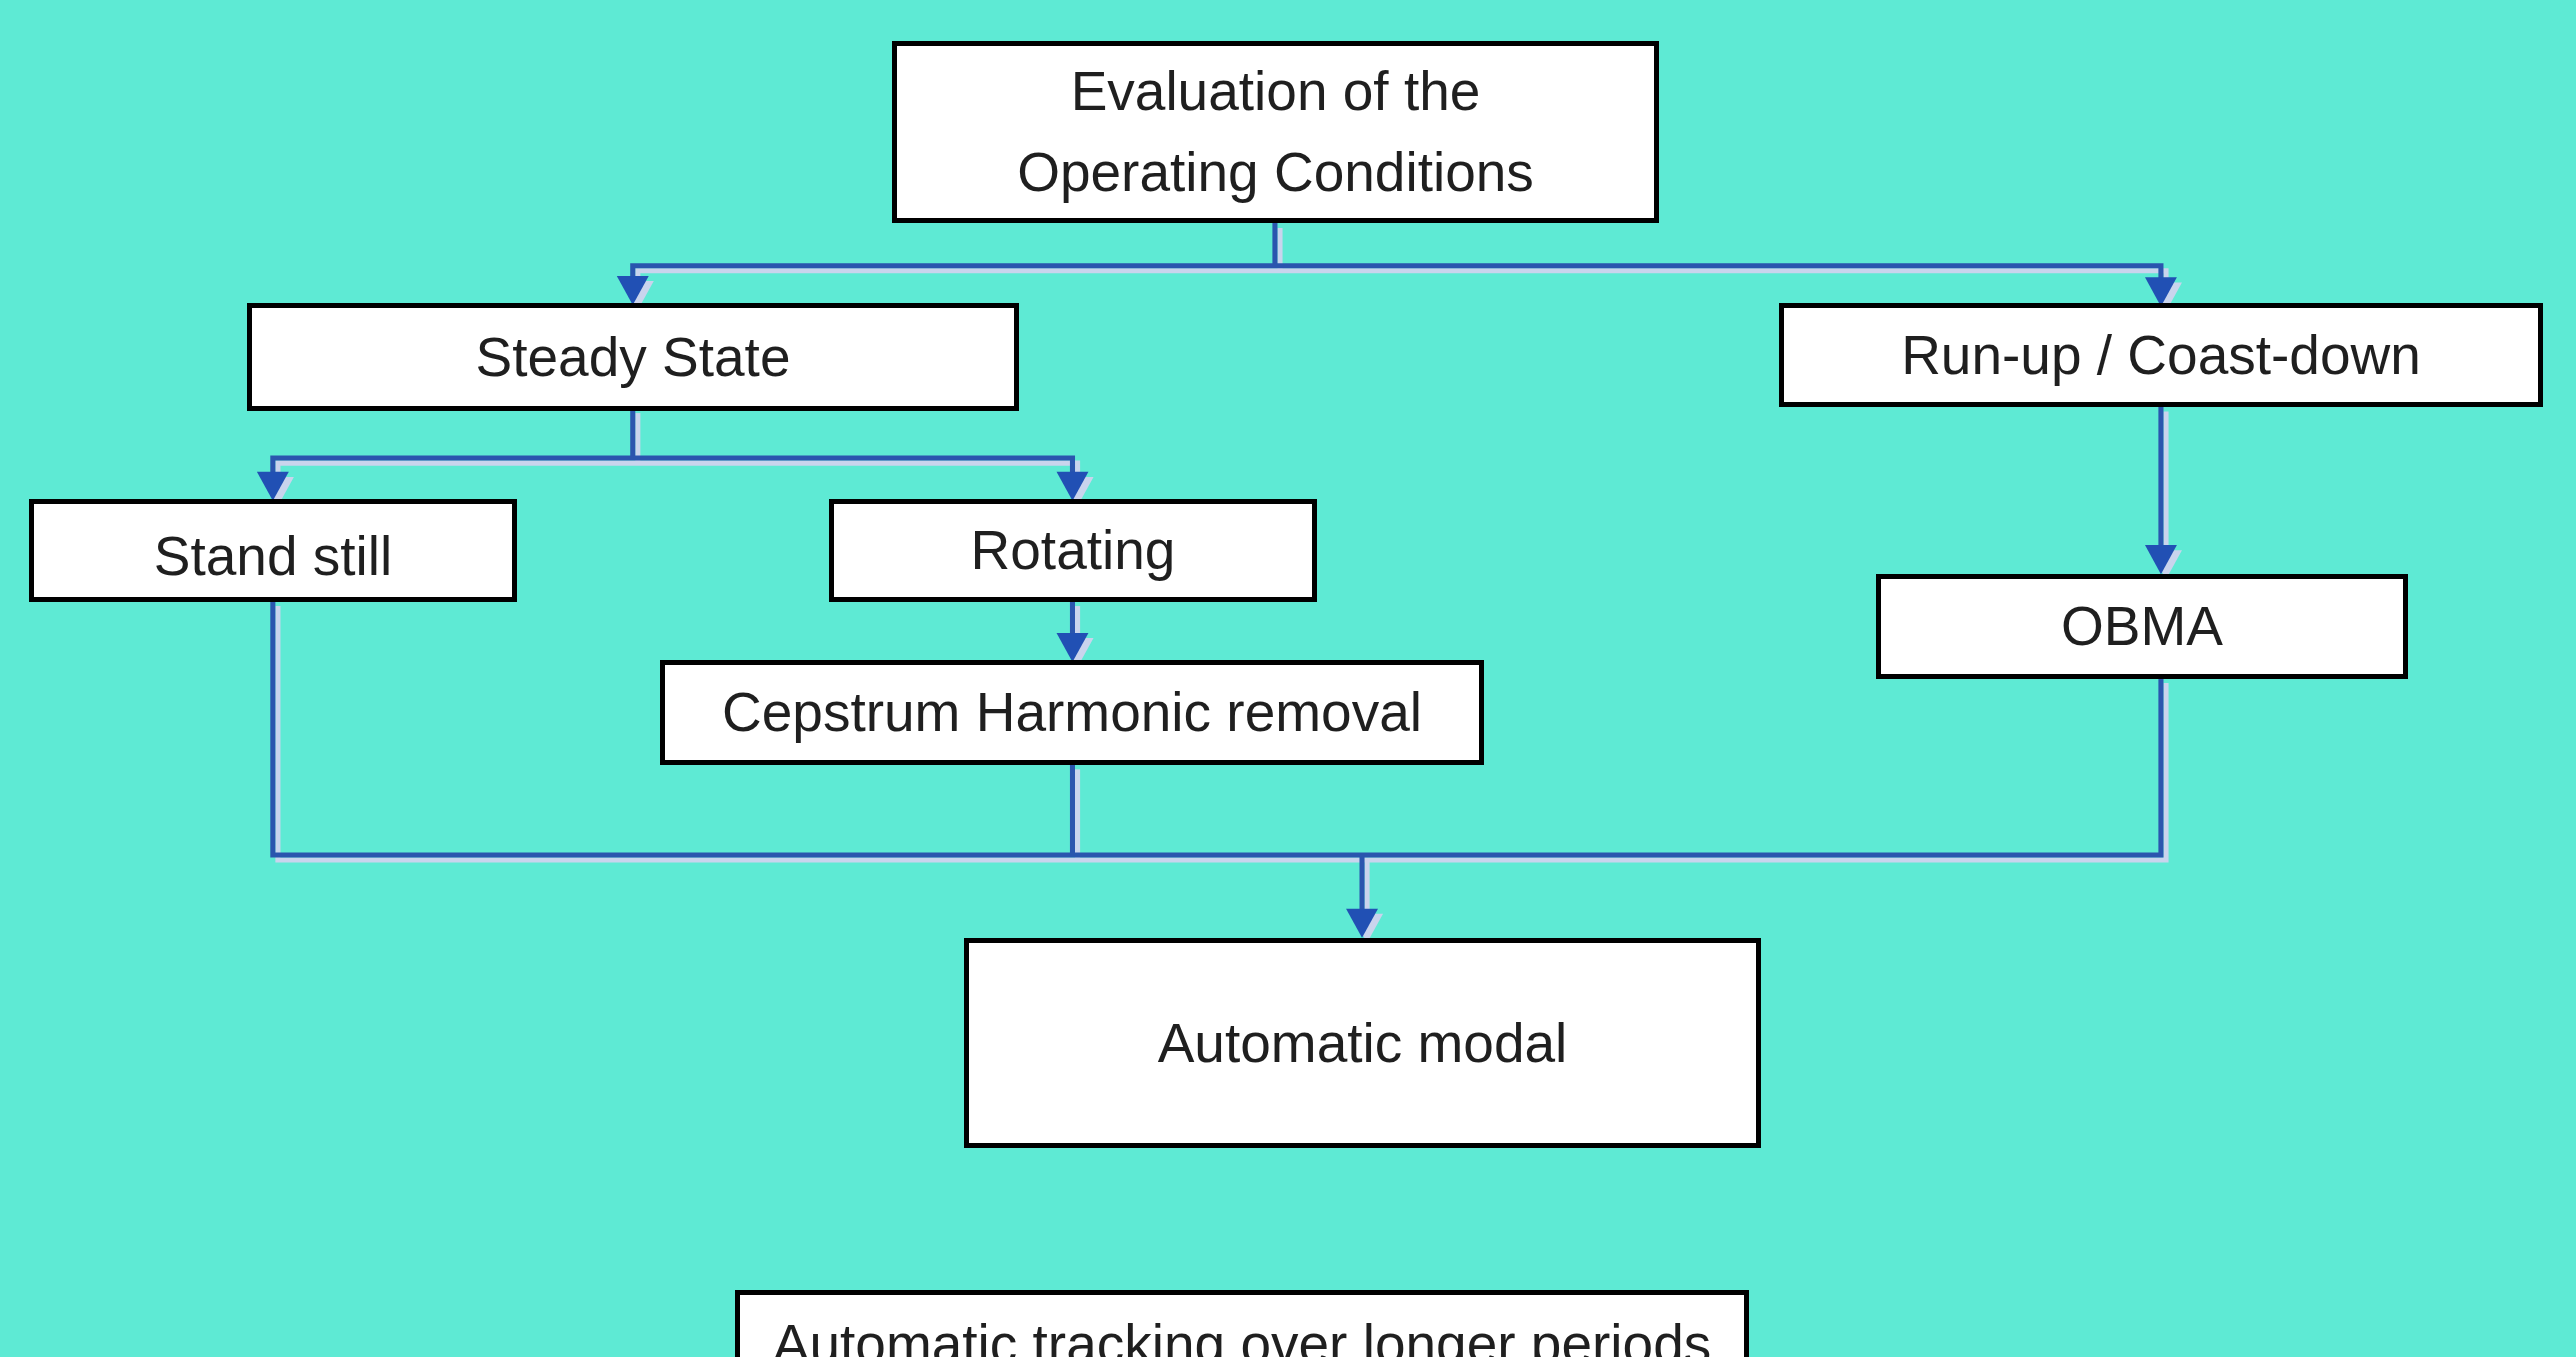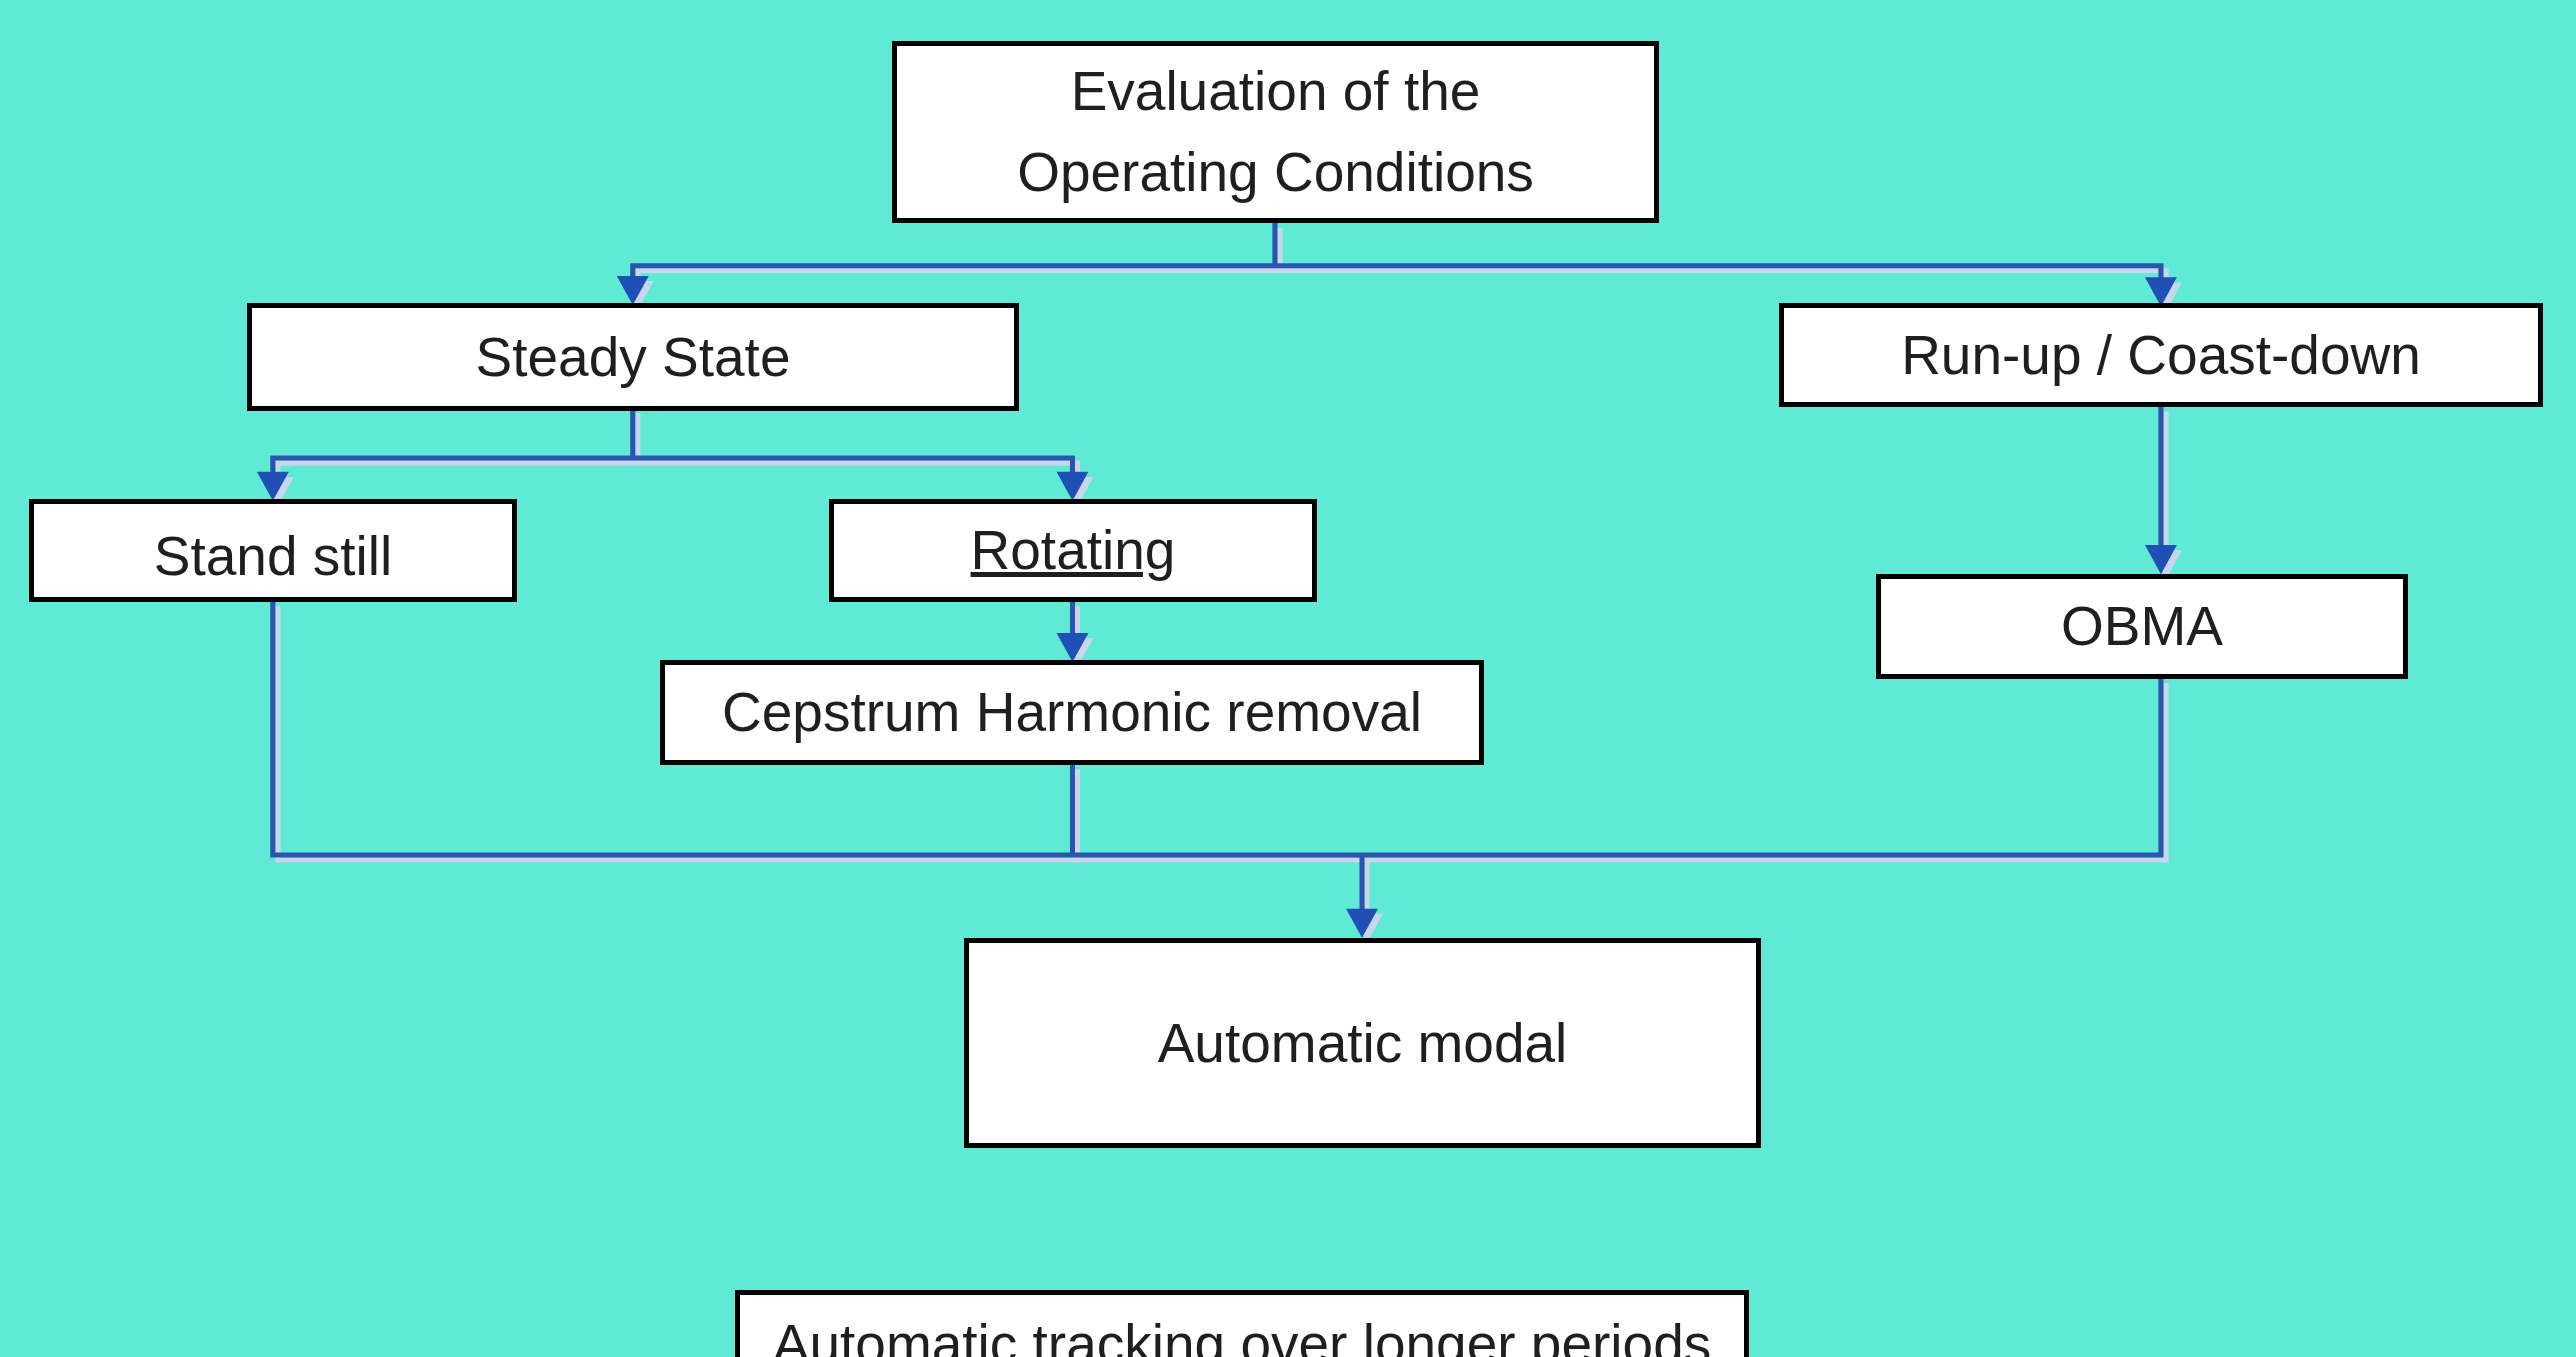--- a/index.html
+++ b/index.html
@@ -30,21 +30,21 @@
     color: #1f1f1f;
     font-size: 55px;
     line-height: 81px;
     white-space: nowrap;
   }
   
   #node-eval      { left: 892px; top:   41px; width: 767px; height: 182px; }
   #node-steady    { left:  247px; top:  303px; width: 772px; height: 108px; }
   #node-runup     { left: 1779px; top:  303px; width: 764px; height: 104px; }
   #node-stand     { left:   29px; top:  499px; width:  488px; height: 103px; justify-content: flex-end; }
-  #node-rotating  { left: 829px; top:  499px; width:  488px; height: 103px; text-decoration: underline; }
+  #node-rotating  { left: 829px; top:  499px; width:  488px; height: 103px; }
   #node-cepstrum  { left:  660px; top:  660px; width: 824px; height: 105px; align-items: center; }
   #node-obma      { left: 1876px; top:  574px; width:  532px; height: 105px; }
   #node-automodal { left: 964px; top: 938px; width: 797px; height: 210px; }
   #node-tracking  { left: 735px; top: 1290px; width: 1014px; height: 109px; }
 </style>
 </head>
 <body>
 
 <div class="canvas">
 

